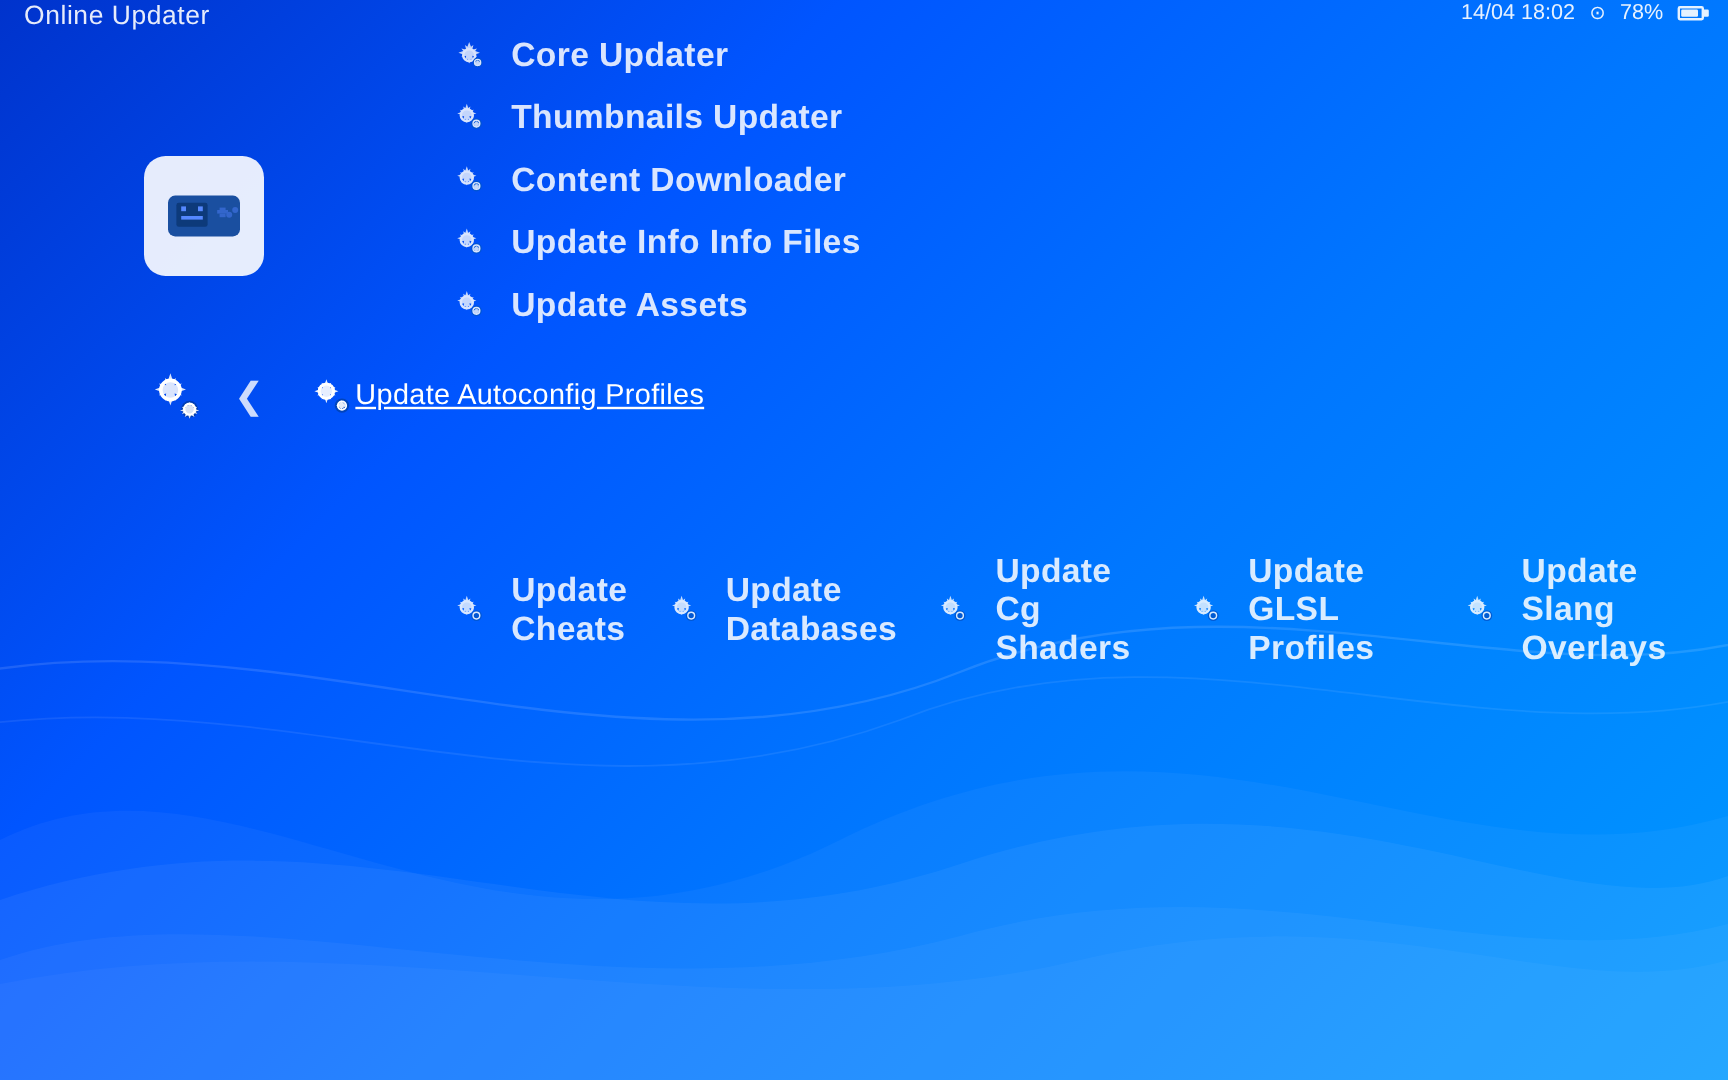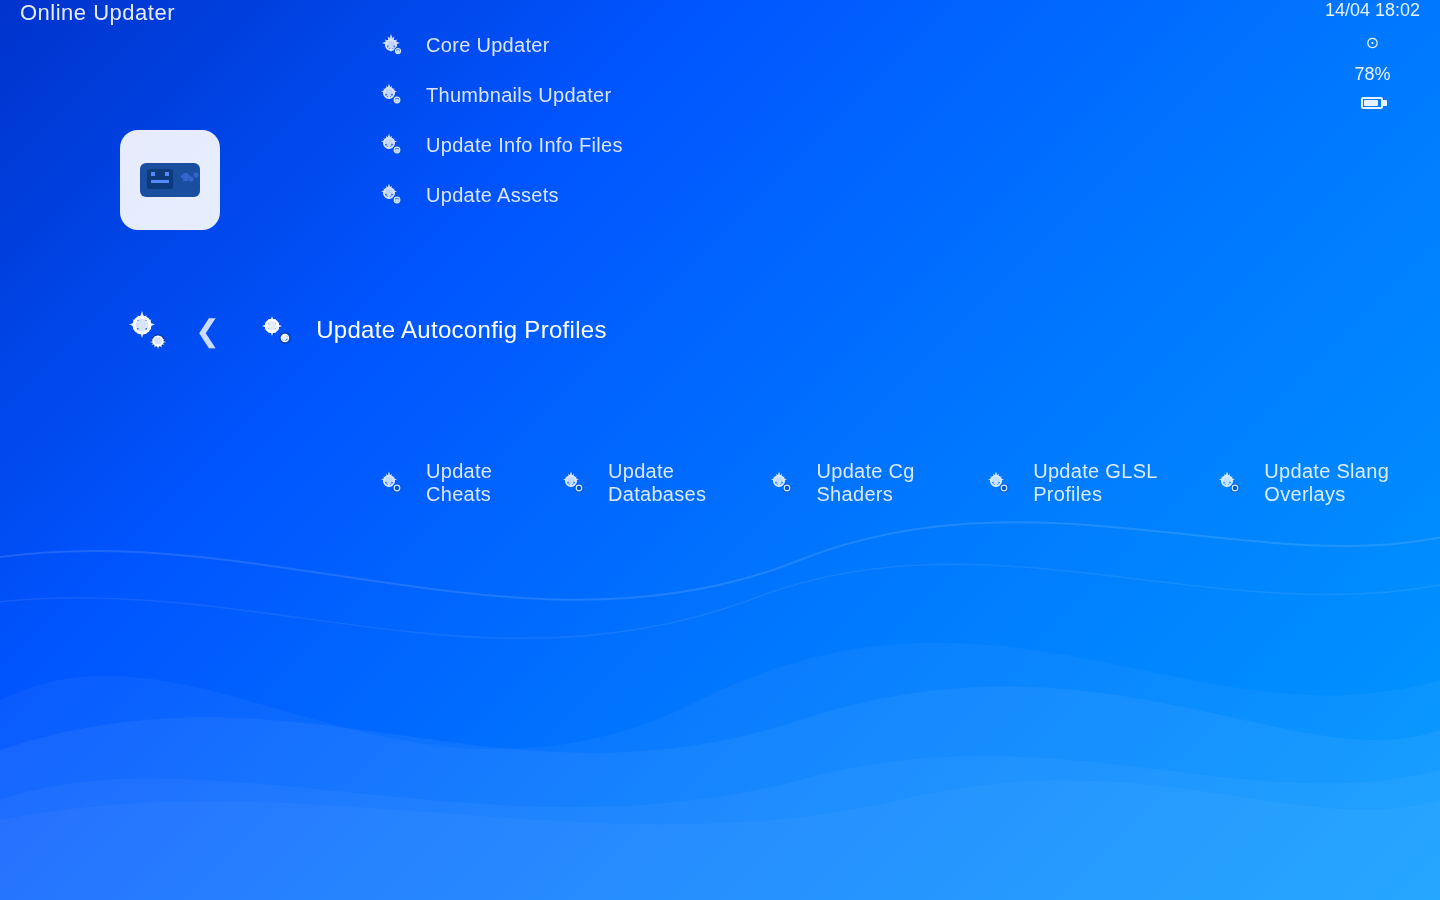--- a/index.html
+++ b/index.html
@@ -51,21 +51,20 @@
       letter-spacing: 0.5px;
     }
 
     .status-bar {
       display: flex;
       align-items: center;
       gap: 12px;
       font-size: 18px;
       color: rgba(255,255,255,0.9);
       font-weight: 300;
-      flex-direction: column;
     }
 
     
     .logo-area {
       position: absolute;
       top: 130px;
       left: 120px;
       z-index: 10;
     }
 
@@ -94,22 +93,22 @@
       display: flex;
       align-items: center;
       gap: 20px;
       padding: 10px 16px;
       cursor: pointer;
       border-radius: 4px;
       transition: background 0.2s;
     }
 
     .menu-item-label {
-      font-size: 20px;
-      font-weight: 400;
+      font-size: 28px;
+      font-weight: 700;
       color: rgba(255,255,255,0.85);
       letter-spacing: 0.3px;
     }
 
     
     .gear-icon {
       width: 30px;
       height: 30px;
       flex-shrink: 0;
       opacity: 0.85;
@@ -130,23 +129,23 @@
       font-size: 30px;
       color: rgba(255,255,255,0.8);
       cursor: pointer;
       font-weight: 300;
     }
 
     
     .menu-item-selected {
       display: flex;
       align-items: center;
-      gap: 20px;
       padding: 10px 16px;
       cursor: pointer;
+      text-decoration: underline;
     }
 
     .menu-item-selected .menu-item-label {
       font-size: 24px;
       font-weight: 400;
       color: rgba(255,255,255,1);
     }
 
     
     .menu-bottom {
@@ -263,20 +262,30 @@
     <svg class="gear-icon" viewBox="0 0 30 30" xmlns="http://www.w3.org/2000/svg">
       <circle cx="13" cy="13" r="5" fill="none" stroke="white" stroke-width="2"></circle>
       <path d="M13 3.5 L14.2 7 L16 5.7 L15.2 9.3 L18.8 8.5 L17.5 10.3 L21 11.5 L17.5 12.7 L18.8 14.5 L15.2 13.7 L16 17.3 L14.2 16 L13 19.5 L11.8 16 L10 17.3 L10.8 13.7 L7.2 14.5 L8.5 12.7 L5 11.5 L8.5 10.3 L7.2 8.5 L10.8 9.3 L10 5.7 L11.8 7 Z" fill="white" opacity="0.9"></path>
       <circle cx="21" cy="20" r="4.5" fill="#0055cc"></circle>
       <circle cx="21" cy="20" r="2.8" fill="none" stroke="white" stroke-width="1.2"></circle>
       <path d="M21 16 L21.8 18.2 L23.5 17 L22.8 19.3 L25 18.7 L24 20.3 L26 21 L24 21.7 L25 23.3 L22.8 22.7 L23.5 25 L21.8 23.8 L21 26 L20.2 23.8 L18.5 25 L19.2 22.7 L17 23.3 L18 21.7 L16 21 L18 20.3 L17 18.7 L19.2 19.3 L18.5 17 L20.2 18.2 Z" fill="white" opacity="0.9" transform="scale(0.6) translate(14, 13.3)"></path>
     </svg>
     <span class="menu-item-label">Thumbnails Updater</span>
   </div>
 
+  <div class="menu-item">
+    <svg class="gear-icon" viewBox="0 0 30 30" xmlns="http://www.w3.org/2000/svg">
+      <circle cx="13" cy="13" r="5" fill="none" stroke="white" stroke-width="2"></circle>
+      <path d="M13 3.5 L14.2 7 L16 5.7 L15.2 9.3 L18.8 8.5 L17.5 10.3 L21 11.5 L17.5 12.7 L18.8 14.5 L15.2 13.7 L16 17.3 L14.2 16 L13 19.5 L11.8 16 L10 17.3 L10.8 13.7 L7.2 14.5 L8.5 12.7 L5 11.5 L8.5 10.3 L7.2 8.5 L10.8 9.3 L10 5.7 L11.8 7 Z" fill="white" opacity="0.9"></path>
+      <circle cx="21" cy="20" r="4.5" fill="#0055cc"></circle>
+      <circle cx="21" cy="20" r="2.8" fill="none" stroke="white" stroke-width="1.2"></circle>
+      <path d="M21 16 L21.8 18.2 L23.5 17 L22.8 19.3 L25 18.7 L24 20.3 L26 21 L24 21.7 L25 23.3 L22.8 22.7 L23.5 25 L21.8 23.8 L21 26 L20.2 23.8 L18.5 25 L19.2 22.7 L17 23.3 L18 21.7 L16 21 L18 20.3 L17 18.7 L19.2 19.3 L18.5 17 L20.2 18.2 Z" fill="white" opacity="0.9" transform="scale(0.6) translate(14, 13.3)"></path>
+    </svg>
+    <span class="menu-item-label">Content Downloader</span>
+  </div>
 
   <div class="menu-item">
     <svg class="gear-icon" viewBox="0 0 30 30" xmlns="http://www.w3.org/2000/svg">
       <circle cx="13" cy="13" r="5" fill="none" stroke="white" stroke-width="2"></circle>
       <path d="M13 3.5 L14.2 7 L16 5.7 L15.2 9.3 L18.8 8.5 L17.5 10.3 L21 11.5 L17.5 12.7 L18.8 14.5 L15.2 13.7 L16 17.3 L14.2 16 L13 19.5 L11.8 16 L10 17.3 L10.8 13.7 L7.2 14.5 L8.5 12.7 L5 11.5 L8.5 10.3 L7.2 8.5 L10.8 9.3 L10 5.7 L11.8 7 Z" fill="white" opacity="0.9"></path>
       <circle cx="21" cy="20" r="4.5" fill="#0055cc"></circle>
       <circle cx="21" cy="20" r="2.8" fill="none" stroke="white" stroke-width="1.2"></circle>
       <path d="M21 16 L21.8 18.2 L23.5 17 L22.8 19.3 L25 18.7 L24 20.3 L26 21 L24 21.7 L25 23.3 L22.8 22.7 L23.5 25 L21.8 23.8 L21 26 L20.2 23.8 L18.5 25 L19.2 22.7 L17 23.3 L18 21.7 L16 21 L18 20.3 L17 18.7 L19.2 19.3 L18.5 17 L20.2 18.2 Z" fill="white" opacity="0.9" transform="scale(0.6) translate(14, 13.3)"></path>
     </svg>
     <span class="menu-item-label">Update Info Info Files</span>

